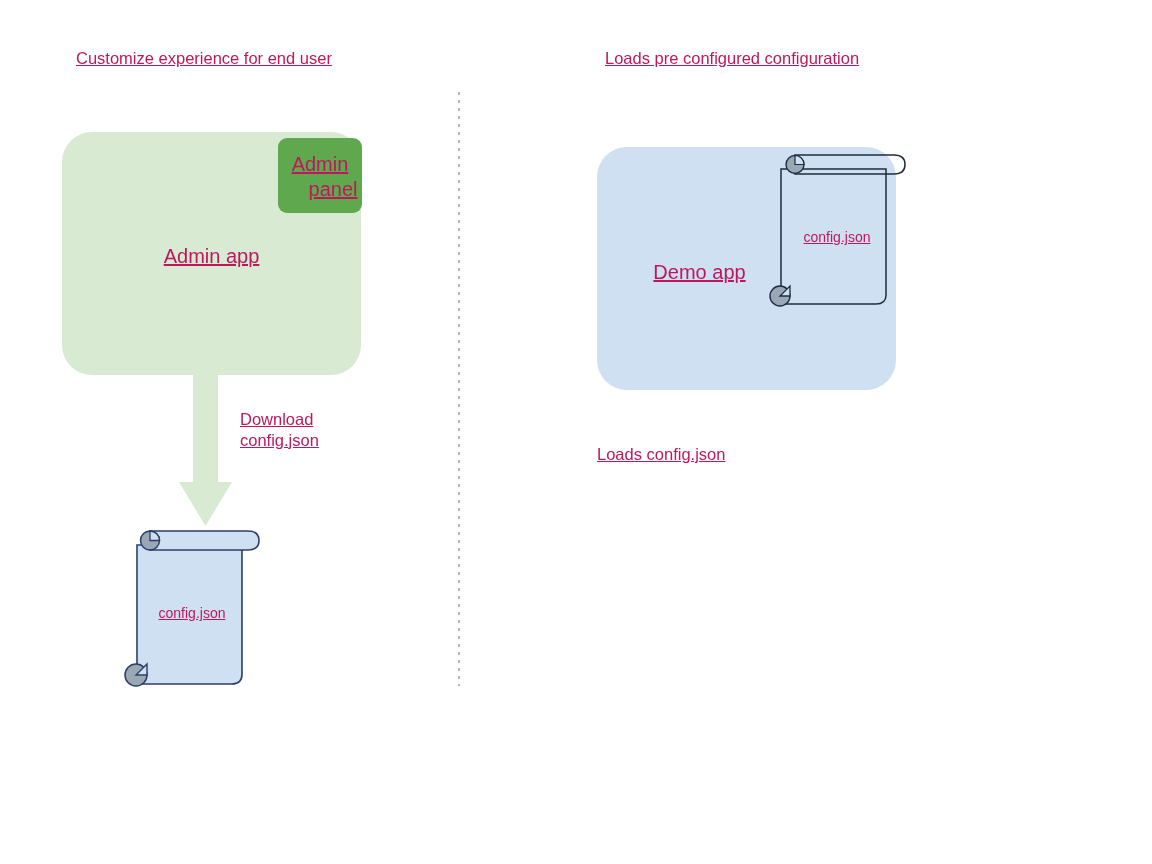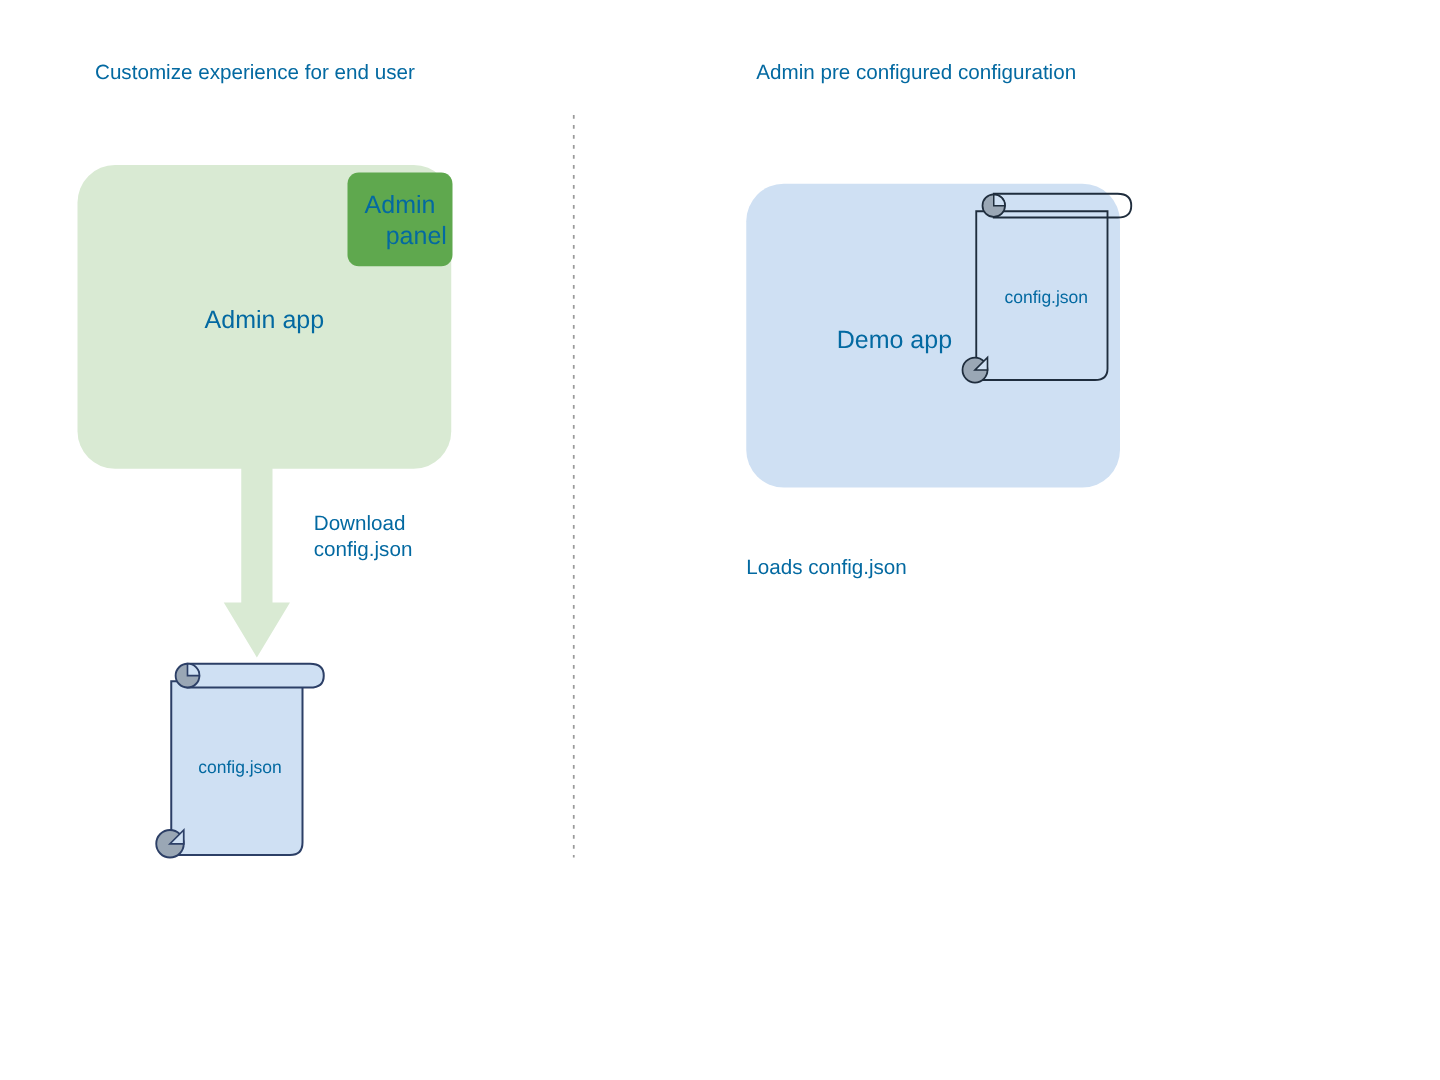--- a/index.html
+++ b/index.html
@@ -19,23 +19,24 @@
   #canvas {
     position: absolute;
     left: 0;
     top: 0;
     width: 1152px;
     height: 864px;
   }
   .lbl {
     position: absolute;
     font-family: "Liberation Sans", sans-serif;
-    color: #0369a1;
+    color: #be185d;
     white-space: pre;
     line-height: 1.25;
+    text-decoration: underline;
   }
   .heading {
     font-size: 16.5px;
   }
   .shape-label {
     font-size: 20px;
     text-align: center;
   }
   .doc-label {
     font-size: 14px;
@@ -82,33 +83,33 @@
     <circle cx="780" cy="296" r="10" fill="#9aa7b5" stroke="#1f2d3d" stroke-width="1.4"></circle>
     <path d="M 780 296 L 790 296 L 790 286 Z" fill="#cfe0f3" stroke="#1f2d3d" stroke-width="1.3"></path>
     <path d="M 795 155 L 894 155 Q 905 155 905 164.5 Q 905 174 894 174 L 795 174 Z" fill="none" stroke="#1f2d3d" stroke-width="1.5"></path>
     <circle cx="795" cy="164.5" r="9" fill="#9aa7b5" stroke="#1f2d3d" stroke-width="1.4"></circle>
     <path d="M 795 164.5 L 804 164.5 A 9 9 0 0 0 795 155.5 Z" fill="#cfe0f3" stroke="#1f2d3d" stroke-width="1.2"></path>
   </g>
 </svg>
 
 <div class="lbl heading" style="left:76px; top:48px;">Customize experience for end user</div>
 
-<div class="lbl heading" style="left:605px; top:48px;">Admin pre configured configuration</div>
+<div class="lbl heading" style="left:605px; top:48px;">Loads pre configured configuration</div>
 
 <div style="position:absolute; left:278px; top:152px; width:84px; text-align:center;">
   <div class="lbl shape-label" style="position:static;">Admin</div>
   <div class="lbl shape-label" style="position:static;padding-left:26px;">panel</div>
 </div>
 
 <div class="lbl shape-label" style="left:62px; top:244px; width:299px;">Admin app</div>
 
-<div style="position:absolute; left:251px; top:409px;">
+<div style="position:absolute; left:240px; top:409px;">
   <div class="lbl arrow-label" style="position:static;">Download</div>
   <div class="lbl arrow-label" style="position:static;">config.json</div>
 </div>
 
 <div class="lbl doc-label" style="left:137px; top:605px; width:110px;">config.json</div>
 
-<div class="lbl shape-label" style="left:597px; top:260px; width:205px;margin-left:16px;">Demo app</div>
+<div class="lbl shape-label" style="left:597px; top:260px; width:205px;">Demo app</div>
 
 <div class="lbl doc-label" style="left:782px; top:229px; width:110px;">config.json</div>
 
 <div class="lbl caption" style="left:597px; top:444px; width:207px;">Loads config.json</div>
 
 </body></html>

